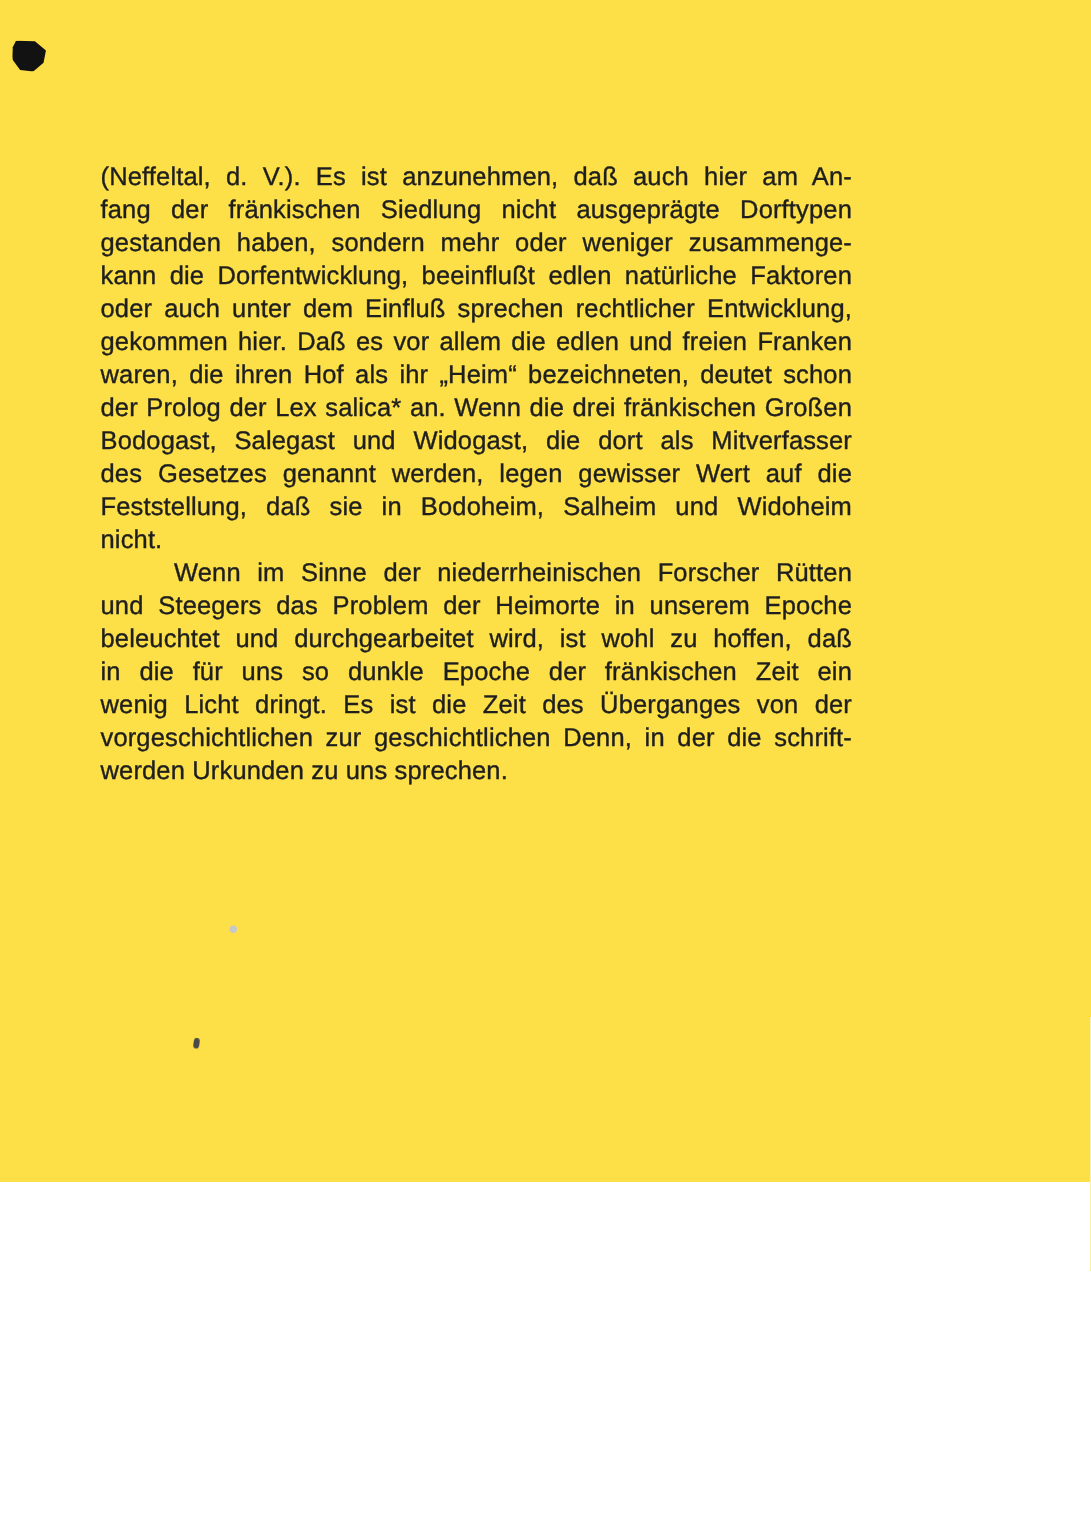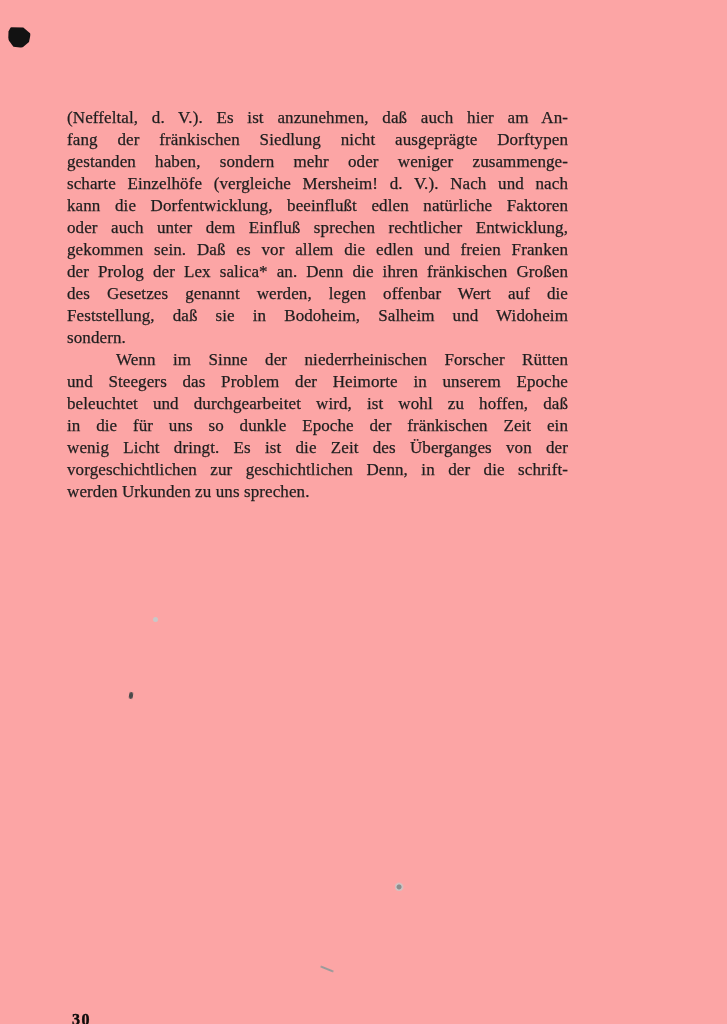--- a/index.html
+++ b/index.html
@@ -3,24 +3,24 @@
 <meta charset="utf-8">
 <style>
   html, body {
     margin: 0;
     padding: 0;
     background: #ffffff;
   }
   .page {
     position: relative;
     width: 727px;
-    height: 1024px;
-    background: #fca5a5;
+    height: 788px;
+    background: #fde047;
     overflow: hidden;
-    font-family: Liberation Serif, serif;
+    font-family: Liberation Sans, sans-serif;
     color: #1e1e1e;
   }
   .text-block {
     position: absolute;
     left: 67px;
     top: 107px;
     width: 501px;
   }
   .para { margin: 0; padding: 0; }
   .line {
@@ -86,28 +86,29 @@
 
 <div class="page">
 
   <div class="ink-blot"></div>
 
   <div class="text-block">
     <div class="para">
       <div class="line">(Neffeltal, d. V.). Es ist anzunehmen, daß auch hier am An-</div>
       <div class="line">fang der fränkischen Siedlung nicht ausgeprägte Dorftypen</div>
       <div class="line">gestanden haben, sondern mehr oder weniger zusammenge-</div>
-      <div class="line">scharte Einzelhöfe (vergleiche Mersheim! d. V.). Nach und nach</div>
       <div class="line">kann die Dorfentwicklung, beeinflußt edlen natürliche Faktoren</div>
       <div class="line">oder auch unter dem Einfluß sprechen rechtlicher Entwicklung,</div>
-      <div class="line">gekommen sein. Daß es vor allem die edlen und freien Franken</div>
-      <div class="line">der Prolog der Lex salica* an. Denn die ihren fränkischen Großen</div>
-      <div class="line">des Gesetzes genannt werden, legen offenbar Wert auf die</div>
+      <div class="line">gekommen hier. Daß es vor allem die edlen und freien Franken</div>
+      <div class="line">waren, die ihren Hof als ihr „Heim“ bezeichneten, deutet schon</div>
+      <div class="line">der Prolog der Lex salica* an. Wenn die drei fränkischen Großen</div>
+      <div class="line">Bodogast, Salegast und Widogast, die dort als Mitverfasser</div>
+      <div class="line">des Gesetzes genannt werden, legen gewisser Wert auf die</div>
       <div class="line">Feststellung, daß sie in Bodoheim, Salheim und Widoheim</div>
-      <div class="line plain">sondern.</div>
+      <div class="line plain">nicht.</div>
     </div>
     <div class="para">
       <div class="line indent">Wenn im Sinne der niederrheinischen Forscher Rütten</div>
       <div class="line">und Steegers das Problem der Heimorte in unserem Epoche</div>
       <div class="line">beleuchtet und durchgearbeitet wird, ist wohl zu hoffen, daß</div>
       <div class="line">in die für uns so dunkle Epoche der fränkischen Zeit ein</div>
       <div class="line">wenig Licht dringt. Es ist die Zeit des Überganges von der</div>
       <div class="line">vorgeschichtlichen zur geschichtlichen Denn, in der die schrift-</div>
       <div class="line plain">werden Urkunden zu uns sprechen.</div>
     </div>

